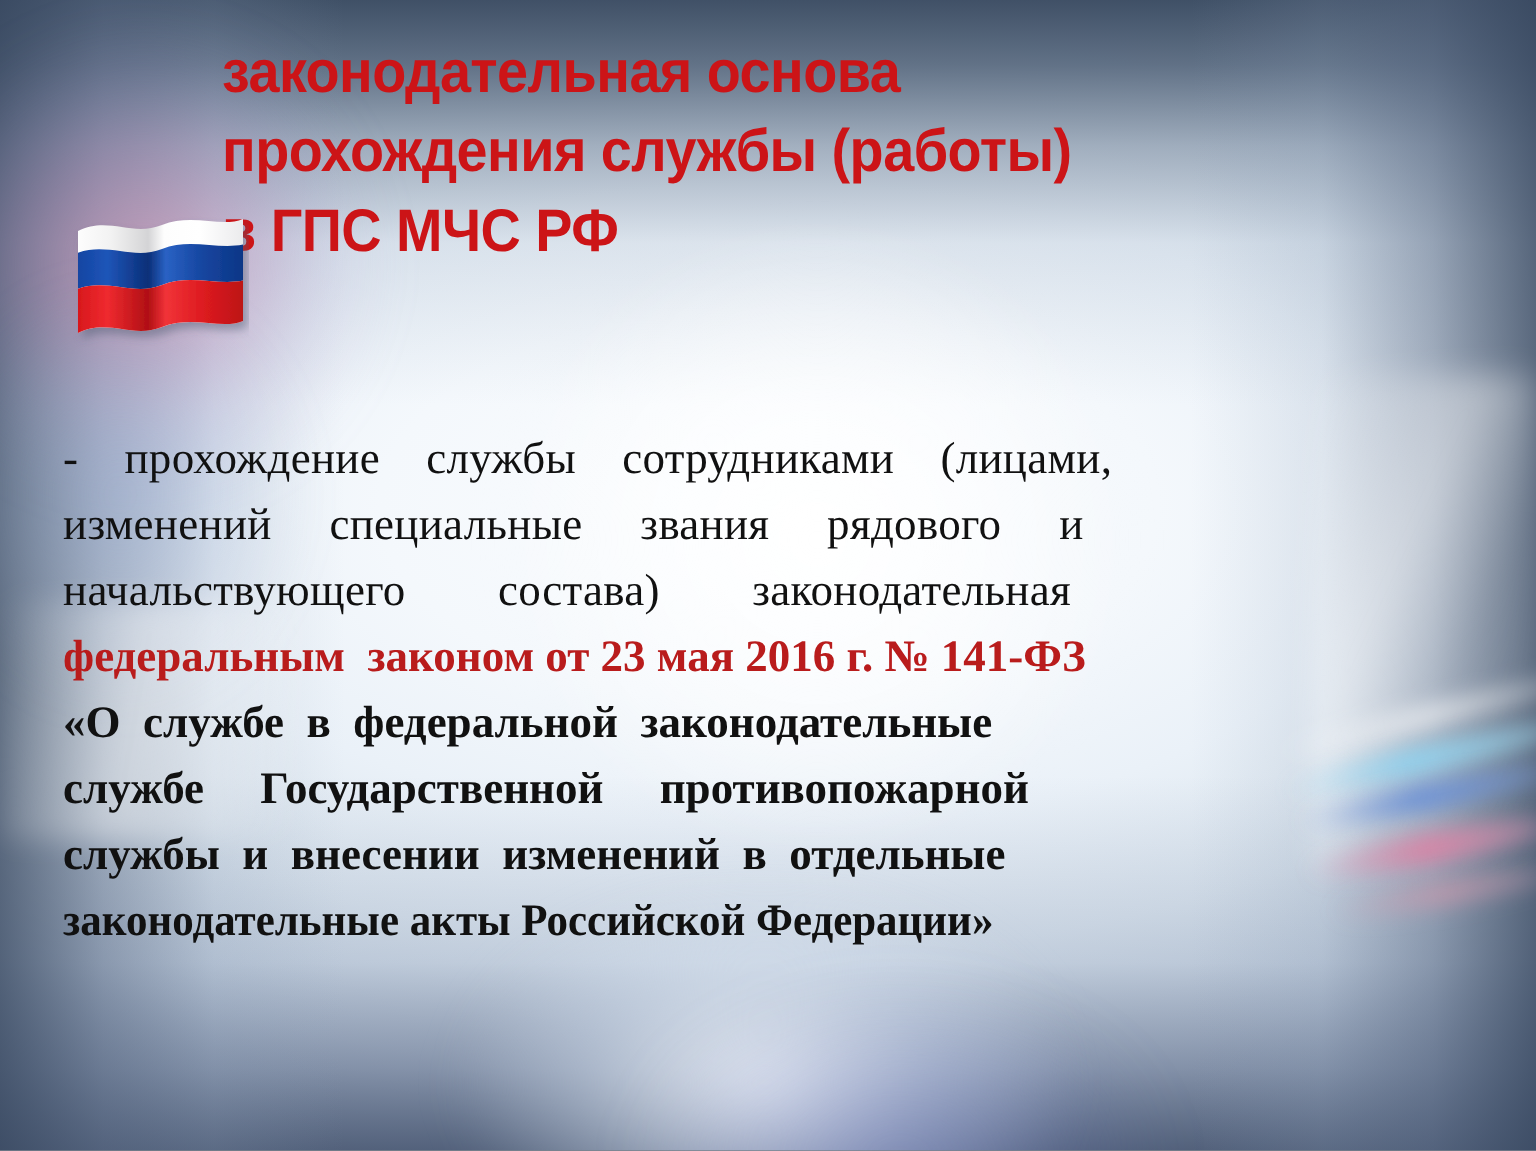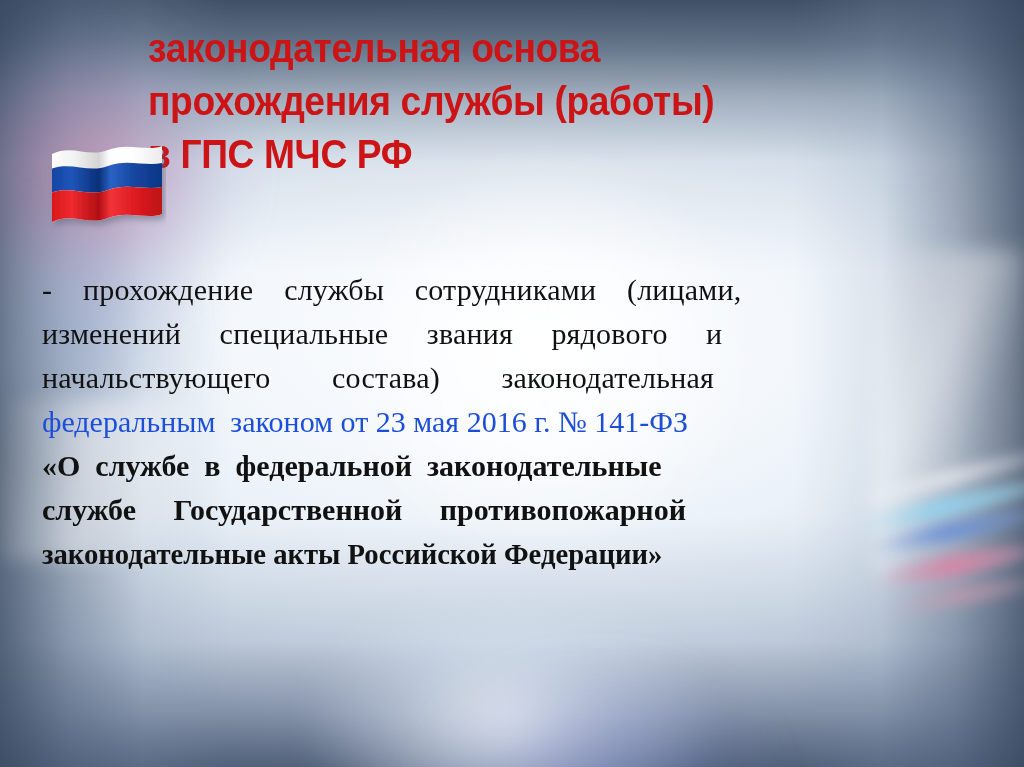--- a/index.html
+++ b/index.html
@@ -226,40 +226,40 @@
     position: absolute;
     left: 48px;
     top: 142px;
     width: 118px;
     height: 96px;
   }
 
   .body-block {
     position: absolute;
     left: 42px;
-    top: 268px;
+    top: 284px;
     width: 908px;
   }
   .body-line {
     font-family: "Liberation Serif", serif;
     font-size: 30px;
     line-height: 44px;
     color: #111111;
     white-space: pre;
   }
   .body-line.plain {
     font-weight: normal;
     letter-spacing: 0.2px;
   }
   .body-line.bold {
     font-weight: bold;
   }
   .body-line.red {
-    color: #1d4ed8;
-    font-weight: normal;
+    color: #b91c1c;
+    font-weight: bold;
   }
   .body-line.condensed {
     transform: scaleX(0.955);
     transform-origin: left center;
   }
 </style>
 </head>
 <body>
 
 <div id="slide">
@@ -336,17 +336,18 @@
       </svg>
     </div>
 
     <div class="body-block">
       <div class="body-line plain">-    прохождение    службы    сотрудниками    (лицами,</div>
       <div class="body-line plain">изменений     специальные     звания     рядового     и</div>
       <div class="body-line plain">начальствующего        состава)        законодательная</div>
       <div class="body-line red">федеральным  законом от 23 мая 2016 г. № 141-ФЗ</div>
       <div class="body-line bold">«О  службе  в  федеральной  законодательные</div>
       <div class="body-line bold">службе     Государственной     противопожарной</div>
+      <div class="body-line bold">службы  и  внесении  изменений  в  отдельные</div>
       <div class="body-line bold condensed">законодательные акты Российской Федерации»</div>
     </div>
 
   </div>
 </div>
 
 </body></html>

